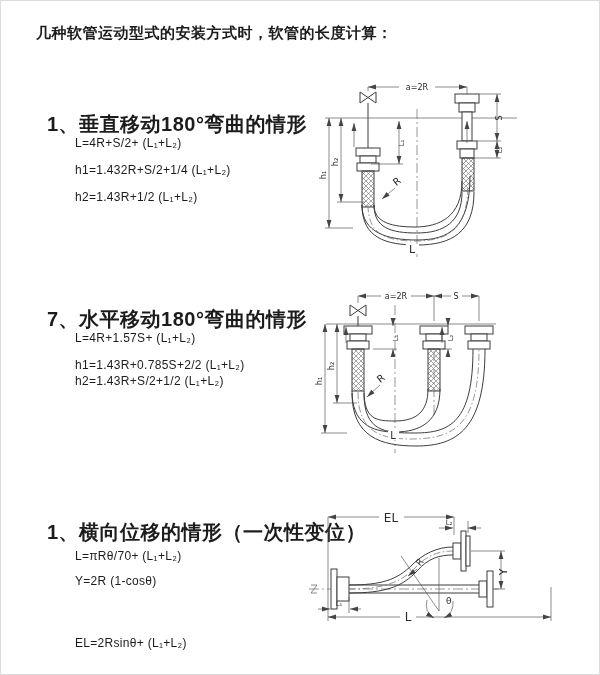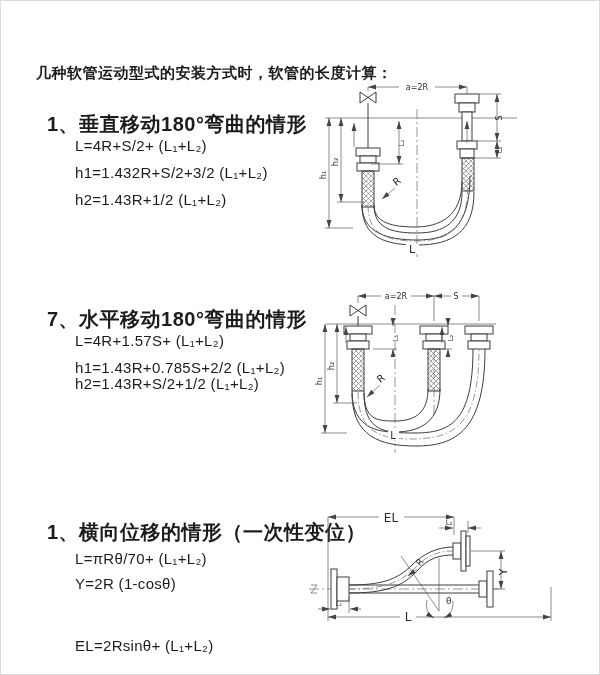--- a/index.html
+++ b/index.html
@@ -2,42 +2,42 @@
 <html><head>
 <meta charset="utf-8">
 <style>
   html,body{margin:0;padding:0;}
   body{
     width:600px;height:675px;position:relative;background:#ffffff;
     font-family:"Liberation Sans","DejaVu Sans",sans-serif;color:#1c1c1c;
     overflow:hidden;border:1px solid #dcdcdc;box-sizing:border-box;
   }
   .abs{position:absolute;line-height:1.15;white-space:nowrap;}
-  .title{font-size:15px;font-weight:bold;letter-spacing:.5px;margin-top:40px;}
+  .title{font-size:15px;font-weight:bold;letter-spacing:.5px;}
   .hd{font-size:20px;font-weight:bold;letter-spacing:.5px;}
-  .fm{font-size:15px;letter-spacing:.3px;}
+  .fm{font-size:12px;letter-spacing:.3px;}
   svg{position:absolute;}
   svg text{font-family:"DejaVu Sans",sans-serif;font-size:8px;fill:#2b2b2b;}
   .t7{font-size:7px;} .t9{font-size:9px;} .t10{font-size:10px;}
   .t11{font-size:11px;} .t12{font-size:12px;}
   .obj{fill:none;stroke:#3d3d3d;stroke-width:1;}
   .fw{fill:#ffffff;stroke:#3d3d3d;stroke-width:1;}
   .thin{fill:none;stroke:#5a5a5a;stroke-width:.7;}
   .cl{fill:none;stroke:#6a6a6a;stroke-width:.7;stroke-dasharray:10 3 2 3;}
   .da{fill:none;stroke:#6a6a6a;stroke-width:.7;stroke-dasharray:7 2.5 1.5 2.5;}
   .ko{fill:#ffffff;}
 </style>
 </head>
 <body>
 
 <div class="abs title" style="left:35px;top:23px">几种软管运动型式的安装方式时，软管的长度计算：</div>
 
 <div class="abs hd" style="left:46px;top:112px">1、垂直移动180°弯曲的情形</div>
 <div class="abs fm" style="left:74px;top:136px">L=4R+S/2+ (L₁+L₂)</div>
-<div class="abs fm" style="left:74px;top:163px">h1=1.432R+S/2+3/2 (L₁+L₂)</div>
+<div class="abs fm" style="left:74px;top:163px">h1=1.432R+S/2+1/4 (L₁+L₂)</div>
 <div class="abs fm" style="left:74px;top:190px">h2=1.43R+1/2 (L₁+L₂)</div>
 
 <div class="abs hd" style="left:46px;top:307px">7、水平移动180°弯曲的情形</div>
 <div class="abs fm" style="left:74px;top:331px">L=4R+1.57S+ (L₁+L₂)</div>
 <div class="abs fm" style="left:74px;top:358px">h1=1.43R+0.785S+2/2 (L₁+L₂)</div>
 <div class="abs fm" style="left:74px;top:374px">h2=1.43R+S/2+1/2 (L₁+L₂)</div>
 
 <div class="abs hd" style="left:46px;top:520px">1、横向位移的情形（一次性变位）</div>
 <div class="abs fm" style="left:74px;top:549px">L=πRθ/70+ (L₁+L₂)</div>
 <div class="abs fm" style="left:74px;top:574px">Y=2R (1-cosθ)</div>

